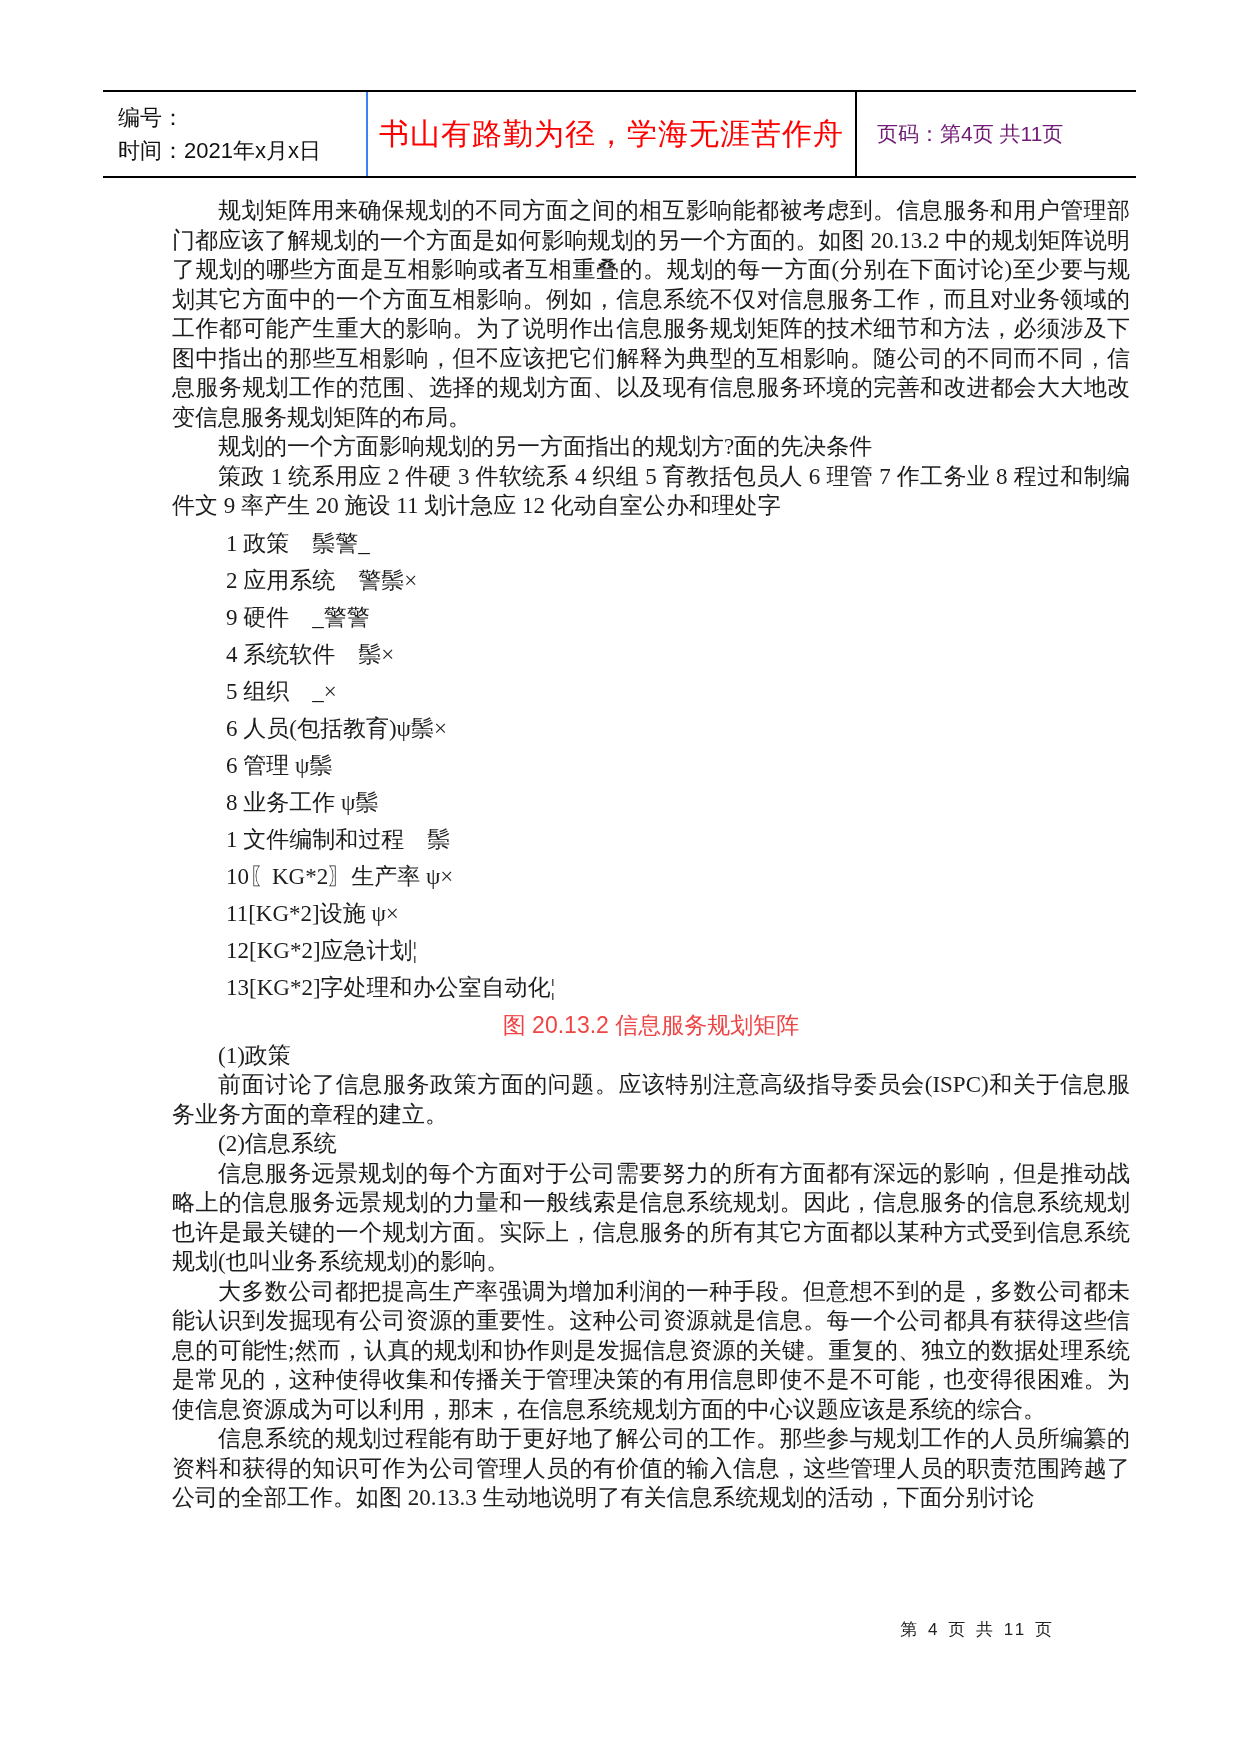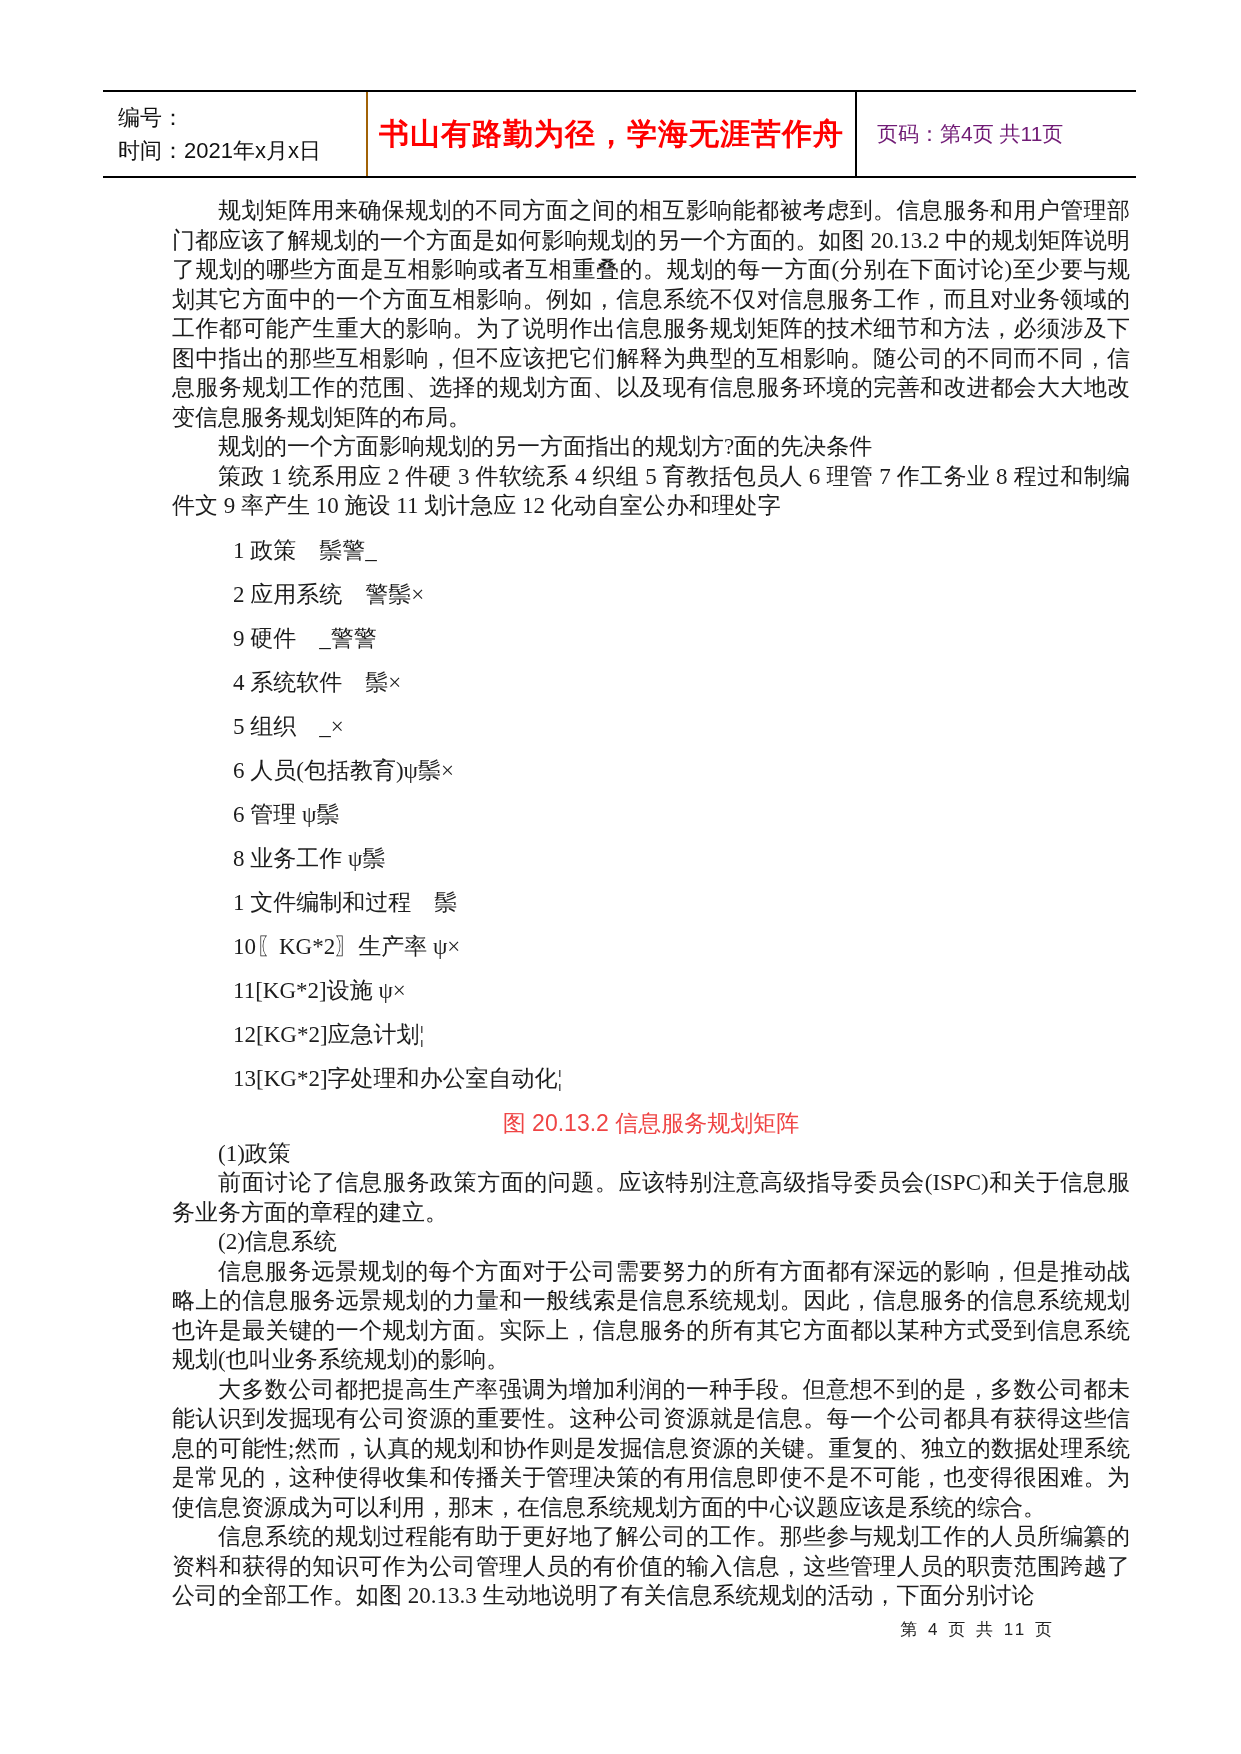--- a/index.html
+++ b/index.html
@@ -25,24 +25,24 @@
   .hcell{box-sizing:border-box;height:100%;}
   .hcell-meta{
     width:263px;
     padding:9px 0 0 15px;
     font-size:22px;
     line-height:33px;
     color:#111;
   }
   .hcell-motto{
     width:489px;
-    border-left:2px solid #a16207;
+    border-left:2px solid #3b82f6;
     display:flex;align-items:center;justify-content:center;
     font-size:30px;
-    font-weight:bold;
+    font-weight:normal;
     letter-spacing:1px;
   }
   .hcell-page{
     width:279px;
     border-left:2px solid #000;
     display:flex;align-items:center;
     padding-left:20px;
     font-size:21px;
     color:#701a75;
   }
@@ -55,21 +55,21 @@
     font-size:23px;
     line-height:29.5px;
     color:#1c1c1c;
   }
   .para{
     margin:0;
     text-indent:2em;
     text-align:justify;
   }
   .list-item{
-    margin:15px;
+    margin:8px;
     padding-left:2em;
     line-height:29px;
   }
   .caption{
     margin:0;
     text-align:center;
     font-family:"Liberation Sans","DejaVu Sans",sans-serif;
     font-size:23px;
     line-height:31px;
     color:#ef4444;
@@ -102,21 +102,21 @@
       <span id="motto-text" style="color: rgb(255, 0, 0);">书山有路勤为径，学海无涯苦作舟</span>
     </div>
     <div class="hcell hcell-page">
       <span>页码：第4页 共11页</span>
     </div>
   </div>
 
   <div class="content">
     <p class="para">规划矩阵用来确保规划的不同方面之间的相互影响能都被考虑到。信息服务和用户管理部门都应该了解规划的一个方面是如何影响规划的另一个方面的。如图 20.13.2 中的规划矩阵说明了规划的哪些方面是互相影响或者互相重叠的。规划的每一方面(分别在下面讨论)至少要与规划其它方面中的一个方面互相影响。例如，信息系统不仅对信息服务工作，而且对业务领域的工作都可能产生重大的影响。为了说明作出信息服务规划矩阵的技术细节和方法，必须涉及下图中指出的那些互相影响，但不应该把它们解释为典型的互相影响。随公司的不同而不同，信息服务规划工作的范围、选择的规划方面、以及现有信息服务环境的完善和改进都会大大地改变信息服务规划矩阵的布局。</p>
     <p class="para">规划的一个方面影响规划的另一方面指出的规划方?面的先决条件</p>
-    <p class="para">策政 1 统系用应 2 件硬 3 件软统系 4 织组 5 育教括包员人 6 理管 7 作工务业 8 程过和制编件文 9 率产生 10 施设 11 划计急应 12 化动自室公办和理处字</p>
+    <p class="para">策政 1 统系用应 2 件硬 3 件软统系 4 织组 5 育教括包员人 6 理管 7 作工务业 8 程过和制编件文 9 率产生 20 施设 11 划计急应 12 化动自室公办和理处字</p>
 
     <p class="list-item">1 政策　鬃警_</p>
     <p class="list-item">2 应用系统　警鬃×</p>
     <p class="list-item">9 硬件　_警警</p>
     <p class="list-item">4 系统软件　鬃×</p>
     <p class="list-item">5 组织　_×</p>
     <p class="list-item">6 人员(包括教育)ψ鬃×</p>
     <p class="list-item">6 管理 ψ鬃</p>
     <p class="list-item">8 业务工作 ψ鬃</p>
     <p class="list-item">1 文件编制和过程　鬃</p>

